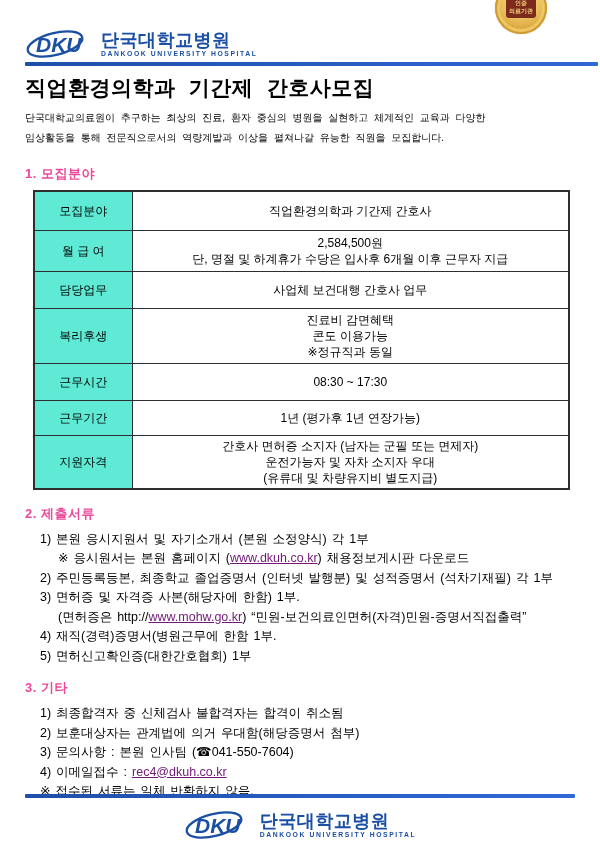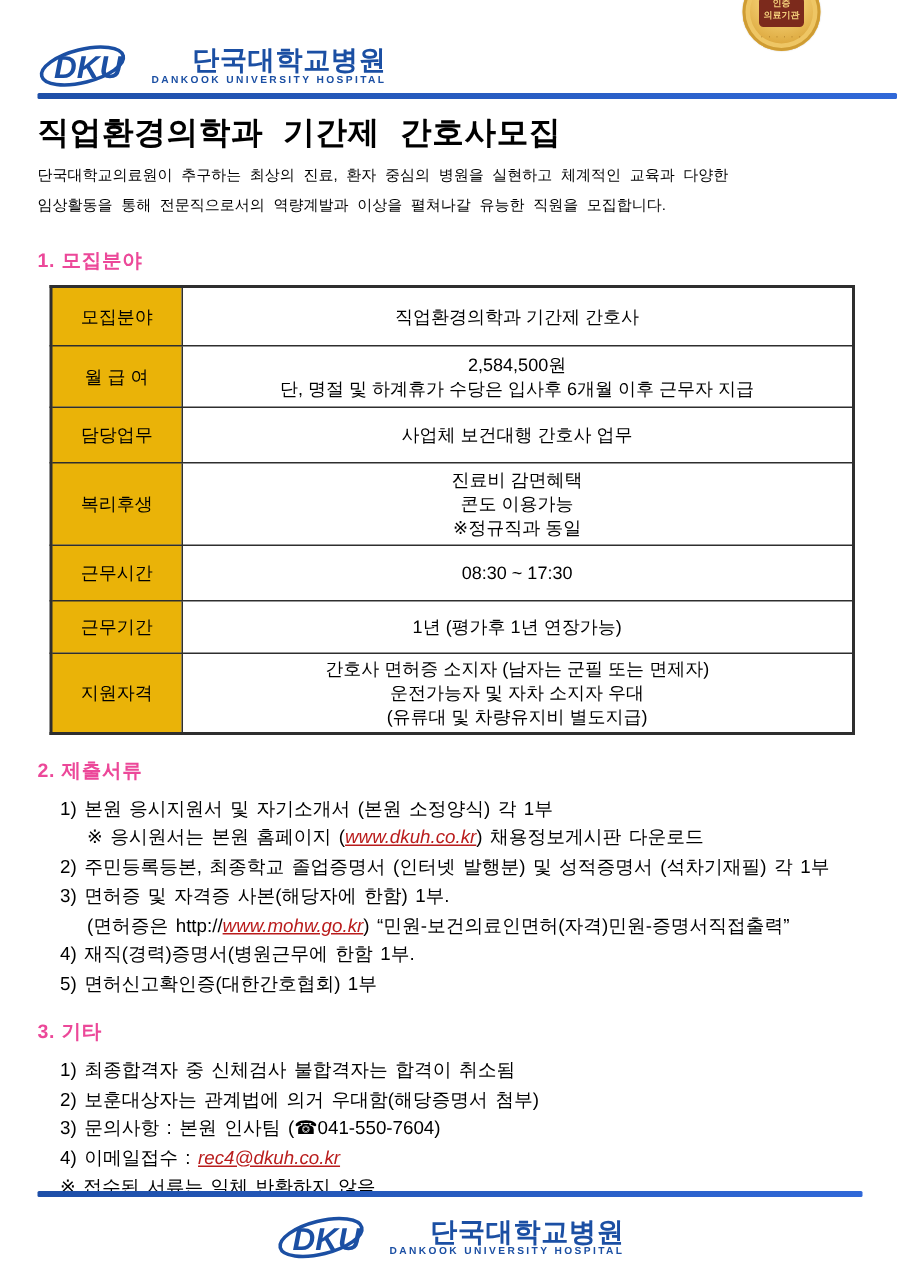--- a/index.html
+++ b/index.html
@@ -4,21 +4,21 @@
 <style>
   * { margin:0; padding:0; box-sizing:border-box; }
   html,body { background:#ffffff; }
   body { width:600px; height:849px; font-family:"Liberation Sans","DejaVu Sans",sans-serif; color:#111; }
   .page { position:relative; width:600px; height:849px; padding:0 25px; overflow:hidden; }
 
   
   .header { position:relative; padding-top:26px; }
   .logo { display:flex; align-items:flex-end; gap:16px; }
   .logo-mark svg { display:block; }
-  .logo-textblock { line-height:1; padding-bottom:2px;text-align:right; }
+  .logo-textblock { line-height:1; padding-bottom:2px; }
   .logo-kr { font-size:18px; font-weight:bold; color:#1b4fa3; letter-spacing:0.5px; }
   .logo-en { font-size:6.8px; font-weight:bold; color:#1b4fa3; letter-spacing:1.6px; margin-top:2px; }
   .rule { height:4px; background:linear-gradient(90deg,#1e4fa8,#3068d8); border-radius:1px; }
   .rule-top { width:573px; margin-top:2px; }
 
   
   .seal { position:absolute; right:28px; top:-18px; width:52px; height:52px; border-radius:50%;
           background:radial-gradient(circle at 50% 32%, #fbe9a6 0%, #f0c96a 35%, #dda93f 70%, #c08a28 100%);
           box-shadow:inset 0 0 0 2px #cf9c33, inset 0 0 0 5px #eec665, 0 0 1px rgba(0,0,0,.3); }
   .seal-center { position:absolute; left:11px; right:11px; top:16px; height:20px; background:#7c2a1c;
@@ -32,27 +32,27 @@
   .intro { margin-top:6px; font-size:10px; line-height:20px; word-spacing:3px; color:#000; }
 
   
   .sec-heading { font-size:13px; font-weight:bold; color:#ec4899; letter-spacing:0.5px; }
   .s1 { margin-top:17px; }
   .s2 { margin-top:15px; }
   .s3 { margin-top:13px; }
   .items { margin-top:7px; }
   .item { margin-left:15px; font-size:12.5px; line-height:19.5px; color:#000; word-spacing:1.5px; }
   .item.sub { margin-left:33px; }
-  a.doc-link { color:#b91c1c; text-decoration:underline;font-style:italic; }
+  a.doc-link { color:#701a75; text-decoration:underline; }
 
   
   table.recruit { margin:7px 0 0 8px; width:537px; border-collapse:collapse; border:2px solid #2e2e2e; table-layout:fixed; }
   table.recruit td { border:1px solid #2e2e2e; text-align:center; vertical-align:middle;
                      font-size:12px; line-height:16px; padding:2px 4px; color:#000; }
-  td.lbl { width:87px; background:#eab308; }
+  td.lbl { width:98px; background:#5eead4; }
   tr:nth-child(1) td { height:39px; }
   tr:nth-child(2) td { height:41px; }
   tr:nth-child(3) td { height:37px; }
   tr:nth-child(4) td { height:55px; }
   tr:nth-child(5) td { height:37px; }
   tr:nth-child(6) td { height:35px; }
   tr:nth-child(7) td { height:48px; }
 
   
   .footer { position:absolute; left:25px; width:550px; bottom:8px; }

